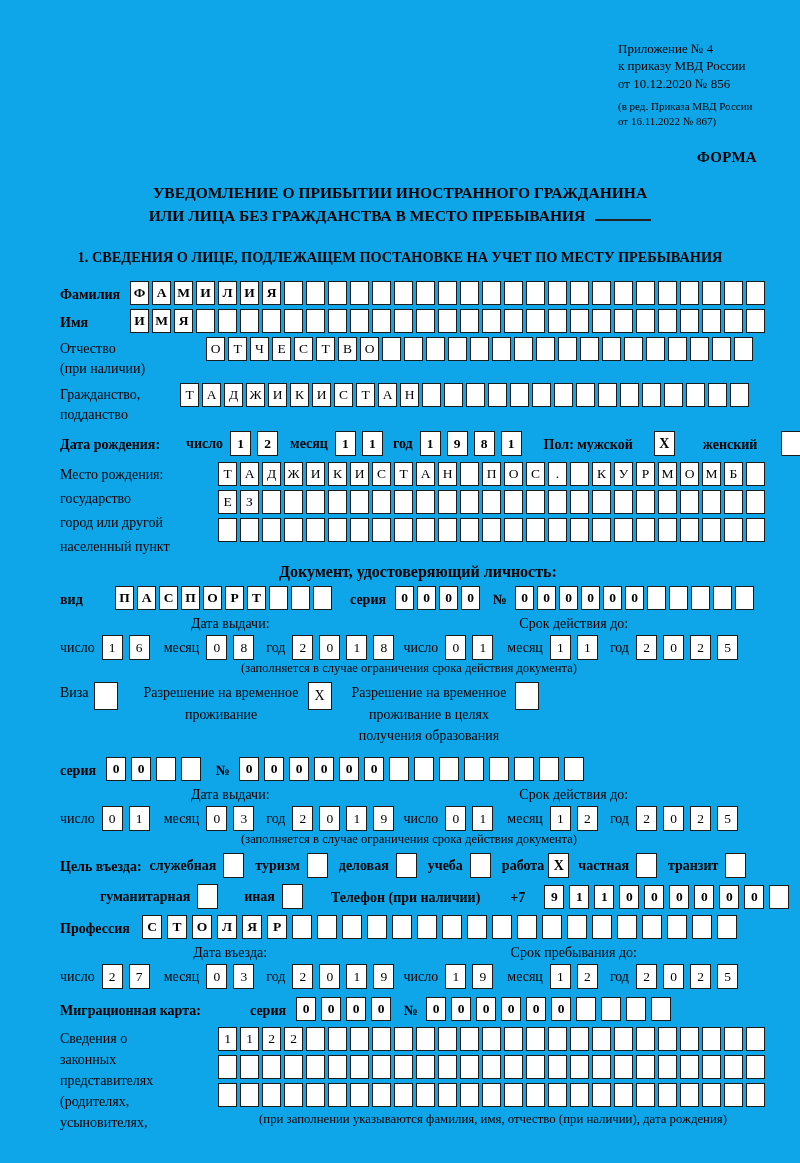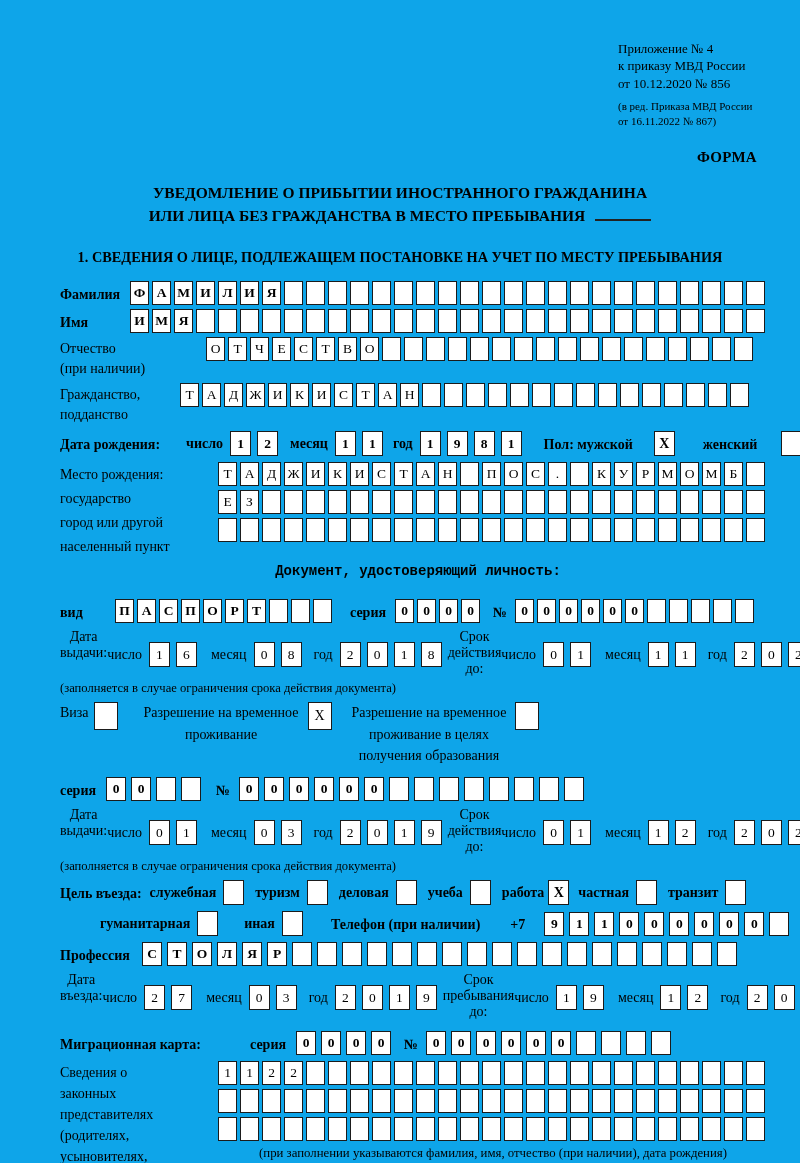--- a/index.html
+++ b/index.html
@@ -25,28 +25,28 @@
   .lbl-col.lh21{line-height:21px;padding-top:1px;}
   .cells{display:flex;flex-wrap:nowrap;}
   .cells-col .cells{margin-bottom:4px;}
   .cell{box-sizing:border-box;width:19px;height:24px;border:1.6px solid #1b1b1b;margin-right:3px;
         display:flex;align-items:center;justify-content:center;font-size:13.5px;background:#fff;}
   .cell-wide{width:20px;margin-right:5px;}
   .cell-date{width:21px;height:25px;margin-right:6px;}
   .cbox{box-sizing:border-box;width:21px;height:25px;border:1.6px solid #1b1b1b;display:inline-flex;
         align-items:center;justify-content:center;font-size:14px;flex:0 0 auto;background:#fff;}
   .cbox-lg{width:24px;height:28px;}
-  .doc-heading{text-align:center;font-weight:bold;font-size:14px;margin:2px 0 20px 0;font-family:Liberation Mono, monospace;}
+  .doc-heading{text-align:center;font-weight:bold;font-size:16px;margin:2px 0 5px 0;}
   .dates{display:flex;margin-top:6px;}
-  .dates-col{display:flex;}
+  .dates-col{display:flex;flex-direction:column;}
   .dates-col .dhead{text-align:center;font-size:14px;margin-bottom:3px;}
   .dates-col.right{margin-left:auto;margin-right:32px;}
   .dline{display:flex;align-items:center;}
   .dline .dl{margin-right:7px;white-space:nowrap;}
-  .note{font-size:12.6px;text-align:left;padding-right:18px;margin:1px 0 6px 0;}
+  .note{font-size:12.6px;text-align:center;padding-right:18px;margin:1px 0 6px 0;}
   .intro{line-height:1.8;margin:4px 0 2px 0;}
   .permit-opts{display:flex;align-items:flex-start;margin:2px 0 10px 0;}
   .permit-opts .po{display:flex;align-items:flex-start;margin-right:18px;}
   .permit-opts .po .txt{line-height:1.55;}
   .permit-opts .po .txt.ctr{text-align:center;}
   .permit-opts .cbox-lg{margin-left:9px;margin-top:0;}
   .opt{display:inline-flex;align-items:center;margin-right:11px;white-space:nowrap;}
   .opt .cbox{margin-left:7px;}
   .indent40{margin-left:40px;}
   .mt6{margin-top:6px;gap:12px;} .mt8{margin-top:8px;}

